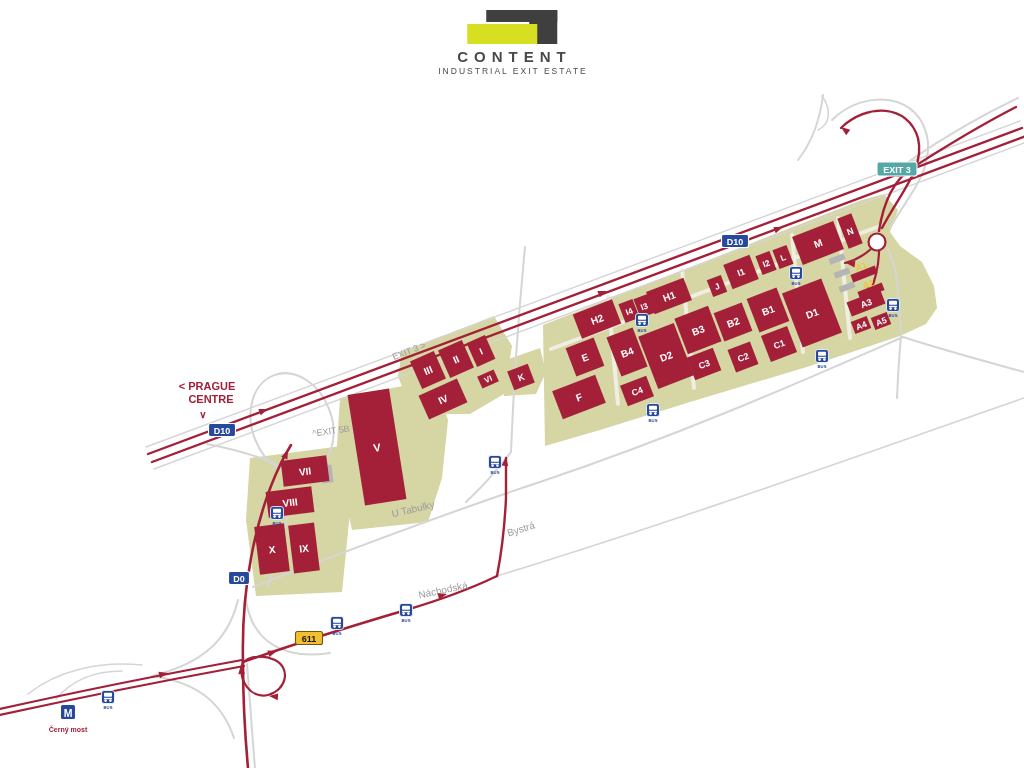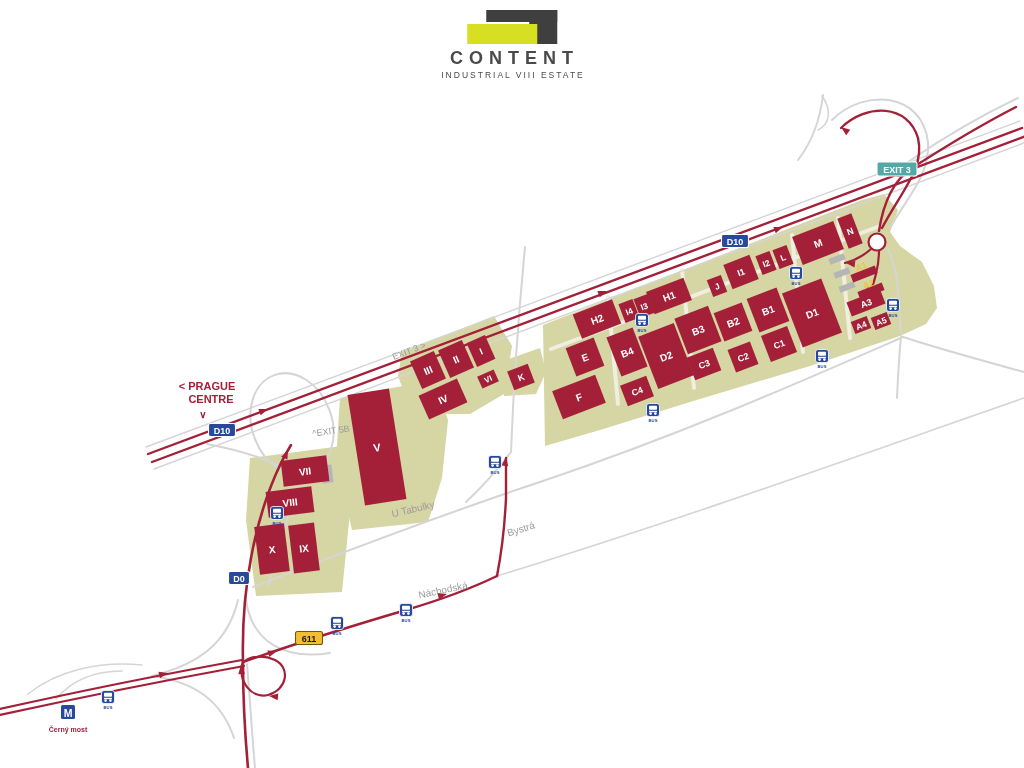--- a/index.html
+++ b/index.html
@@ -5,21 +5,21 @@
   html,body{margin:0;padding:0;background:#ffffff;width:1024px;height:768px;overflow:hidden;
             font-family:"Liberation Sans",sans-serif;}
   .page{position:relative;width:1024px;height:768px;background:#fff;}
   #map{position:absolute;left:0;top:0;}
   svg text{font-family:"Liberation Sans",sans-serif;}
   .logo{position:absolute;top:10px;left:50%;transform:translateX(-50%);text-align:center;z-index:5;}
   .logo-mark{position:relative;width:90px;height:34px;margin:0 auto;}
   .lm-bar{position:absolute;left:19px;top:0;width:71px;height:12px;background:#3f3f3f;}
   .lm-col{position:absolute;left:62px;top:0;width:28px;height:34px;background:#3f3f3f;}
   .lm-yellow{position:absolute;left:0;top:14px;width:70px;height:20px;background:#d7df23;}
-  .logo-title{font-size:18px;font-weight:600;letter-spacing:6px;color:#4a4a4a;margin-top:4px;padding-left:5px;}
+  .logo-title{font-size:15px;font-weight:600;letter-spacing:6px;color:#4a4a4a;margin-top:4px;padding-left:5px;}
   .logo-subtitle{font-size:8.5px;letter-spacing:2px;color:#4a4a4a;margin-top:1px;padding-left:2px;}
 </style>
 </head>
 <body>
 
 <div class="page">
   <svg id="map" width="1024" height="768" viewBox="0 0 1024 768">
       <polygon points="543,325 660,279 780,232 862,200 884,194 898,210 890,232 900,246 922,262 934,286 937,308 926,324 900,336 810,366 690,402 600,430 545,446" fill="#d6d5a4"></polygon>
       <polygon points="500,362 540,348 546,372 536,394 504,396" fill="#d6d5a4"></polygon>
       <polygon points="402,352 494,316 512,346 504,394 470,414 412,414 398,376" fill="#d6d5a4"></polygon>
@@ -350,15 +350,15 @@
       <text transform="translate(521,529) rotate(-17)" fill="#9b9b9b" font-size="10" font-weight="normal" text-anchor="middle" dominant-baseline="central">Bystrá</text>
       <text transform="translate(443,590) rotate(-12)" fill="#9b9b9b" font-size="10" font-weight="normal" text-anchor="middle" dominant-baseline="central">Náchodská</text>
     </svg>
   <header class="logo">
     <div class="logo-mark">
       <div class="lm-bar"></div>
       <div class="lm-col"></div>
       <div class="lm-yellow"></div>
     </div>
     <div class="logo-title">CONTENT</div>
-    <div class="logo-subtitle">INDUSTRIAL VIII ESTATE</div>
+    <div class="logo-subtitle">INDUSTRIAL EXIT ESTATE</div>
   </header>
 </div>
 
 </body></html>

